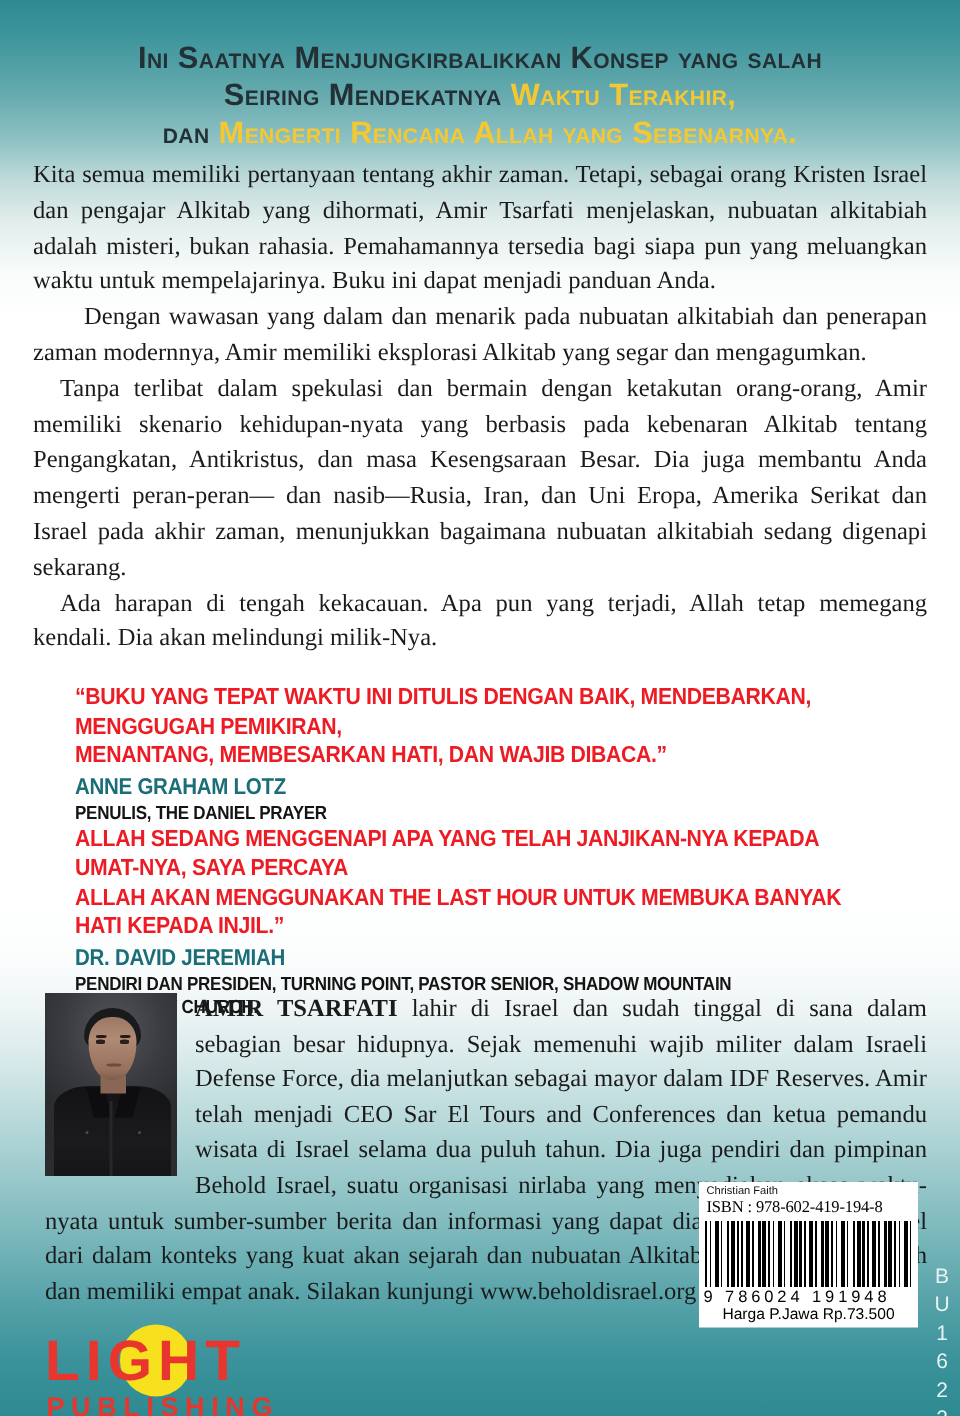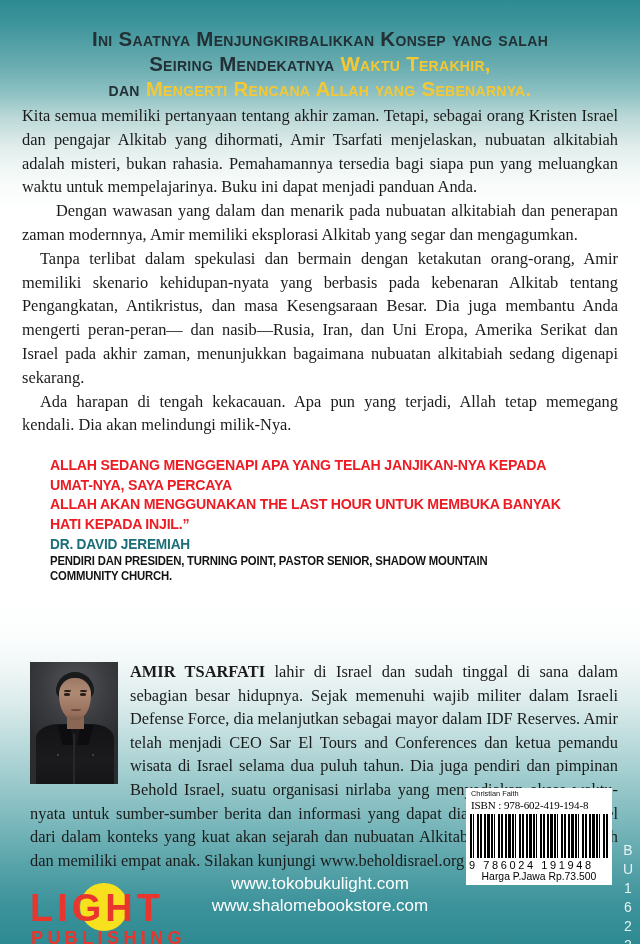--- a/index.html
+++ b/index.html
@@ -394,20 +394,26 @@
 
   <div class="body-copy">
     <p>Kita semua memiliki pertanyaan tentang akhir zaman. Tetapi, sebagai orang Kristen Israel dan pengajar Alkitab yang dihormati, Amir Tsarfati menjelaskan, nubuatan alkitabiah adalah misteri, bukan rahasia. Pemahamannya tersedia bagi siapa pun yang meluangkan waktu untuk mempelajarinya. Buku ini dapat menjadi panduan Anda.</p>
     <p class="indent">Dengan wawasan yang dalam dan menarik pada nubuatan alkitabiah dan penerapan zaman modernnya, Amir memiliki eksplorasi Alkitab yang segar dan mengagumkan.</p>
     <p class="indent-sm">Tanpa terlibat dalam spekulasi dan bermain dengan ketakutan orang-orang, Amir memiliki skenario kehidupan-nyata yang berbasis pada kebenaran Alkitab tentang Pengangkatan, Antikristus, dan masa Kesengsaraan Besar. Dia juga membantu Anda mengerti peran-peran— dan nasib—Rusia, Iran, dan Uni Eropa, Amerika Serikat dan Israel pada akhir zaman, menunjukkan bagaimana nubuatan alkitabiah sedang digenapi sekarang.</p>
     <p class="indent-sm">Ada harapan di tengah kekacauan. Apa pun yang terjadi, Allah tetap memegang kendali. Dia akan melindungi milik-Nya.</p>
   </div>
 
   <div class="endorsements">
 
+    <div class="endorsement-block">
+      <div class="quote">“BUKU YANG TEPAT WAKTU INI DITULIS DENGAN BAIK, MENDEBARKAN, MENGGUGAH PEMIKIRAN,
+MENANTANG, MEMBESARKAN HATI, DAN WAJIB DIBACA.”</div>
+      <div class="endorser">ANNE GRAHAM LOTZ</div>
+      <div class="endorser-role">PENULIS, THE DANIEL PRAYER</div>
+    </div>
 
     <div class="endorsement-block">
       <div class="quote">ALLAH SEDANG MENGGENAPI APA YANG TELAH JANJIKAN-NYA KEPADA UMAT-NYA, SAYA PERCAYA
 ALLAH AKAN MENGGUNAKAN THE LAST HOUR UNTUK MEMBUKA BANYAK HATI KEPADA INJIL.”</div>
       <div class="endorser">DR. DAVID JEREMIAH</div>
       <div class="endorser-role">PENDIRI DAN PRESIDEN, TURNING POINT, PASTOR SENIOR, SHADOW MOUNTAIN COMMUNITY CHURCH.</div>
     </div>
 
   </div>
 
@@ -432,24 +438,20 @@
     <div class="bio-text"><b>AMIR TSARFATI</b><span> lahir di Israel dan sudah tinggal di sana dalam sebagian besar hidupnya. Sejak memenuhi wajib militer dalam Israeli Defense Force, dia melanjutkan sebagai mayor dalam IDF Reserves. Amir telah menjadi CEO Sar El Tours and Conferences dan ketua pemandu wisata di Israel selama dua puluh tahun. Dia juga pendiri dan pimpinan Behold Israel, suatu organisasi nirlaba yang menyediakan akses waktu-nyata untuk sumber-sumber berita dan informasi yang dapat diandalkan tentang Israel dari dalam konteks yang kuat akan sejarah dan nubuatan Alkitab. Amir sudah menikah dan memiliki empat anak. Silakan kunjungi www.beholdisrael.org</span></div>
   </div>
 
   <div class="logo">
     <div class="circle"></div>
     <div class="word">LIGHT</div>
     <div class="sub">PUBLISHING</div>
     <div class="tag">Menerangi dan Memberkati</div>
   </div>
 
-  <div class="websites">
-    <div>www.tokobukulight.com</div>
-    <div>www.shalomebookstore.com</div>
-  </div>
 
   <div class="barcode-block">
     <div class="bc-faith">Christian Faith</div>
     <div class="bc-isbn">ISBN : 978-602-419-194-8</div>
     <div class="bars"></div>
     <div class="bc-digits">9 786024 191948</div>
     <div class="bc-price">Harga P.Jawa Rp.73.500</div>
   </div>
 
   <div class="sidecode">BU1622</div>

